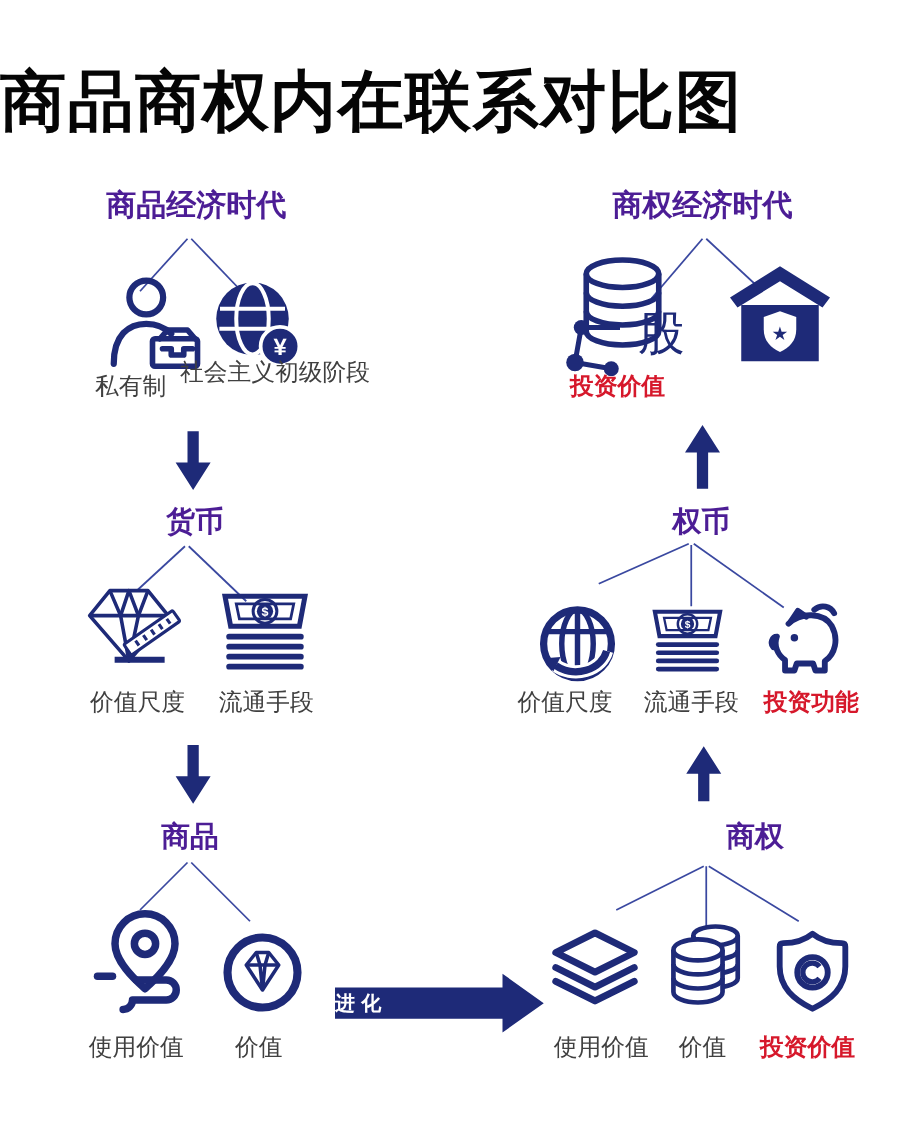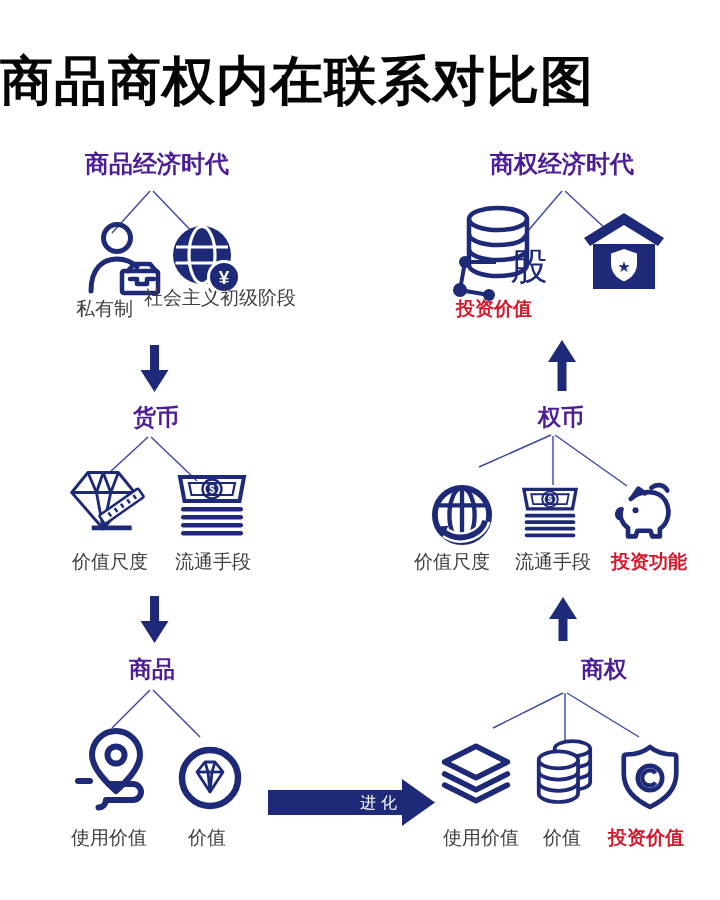--- a/index.html
+++ b/index.html
@@ -7,22 +7,22 @@
           font-family:"Liberation Sans",sans-serif;}
   .main-title{position:absolute;left:0;top:46px;width:720px;text-align:left;
               font-size:53px;font-weight:900;color:#050505;letter-spacing:1px;white-space:nowrap;}
   .overlay{position:absolute;left:0;top:0;z-index:1;}
   .stage{position:absolute;transform:translateX(-50%);font-size:23px;font-weight:bold;
          color:#4c1d95;white-space:nowrap;z-index:2;}
   .era{font-size:24px;}
   .lbl{position:absolute;font-size:19px;color:#404040;white-space:nowrap;z-index:2;}
   .lbl.red{color:#d6182b;font-weight:bold;}
   .icon{position:absolute;z-index:2;}
-  .evo-label{position:absolute;left:268px;top:793px;width:134px;text-align:right;
-             color:#ffffff;font-size:16px;font-weight:normal;letter-spacing:5px;z-index:3;white-space:nowrap;}
+  .evo-label{position:absolute;left:268px;top:793px;width:134px;text-align:left;
+             color:#ffffff;font-size:16px;font-weight:bold;letter-spacing:5px;z-index:3;white-space:nowrap;}
 </style>
 </head>
 <body>
 
 <div id="canvas">
 
   <div class="main-title">商品商权内在联系对比图</div>
 
   <svg class="overlay" width="720" height="900" viewBox="0 0 720 900">
     <g stroke="#3a48a0" stroke-width="1.4" fill="none">

